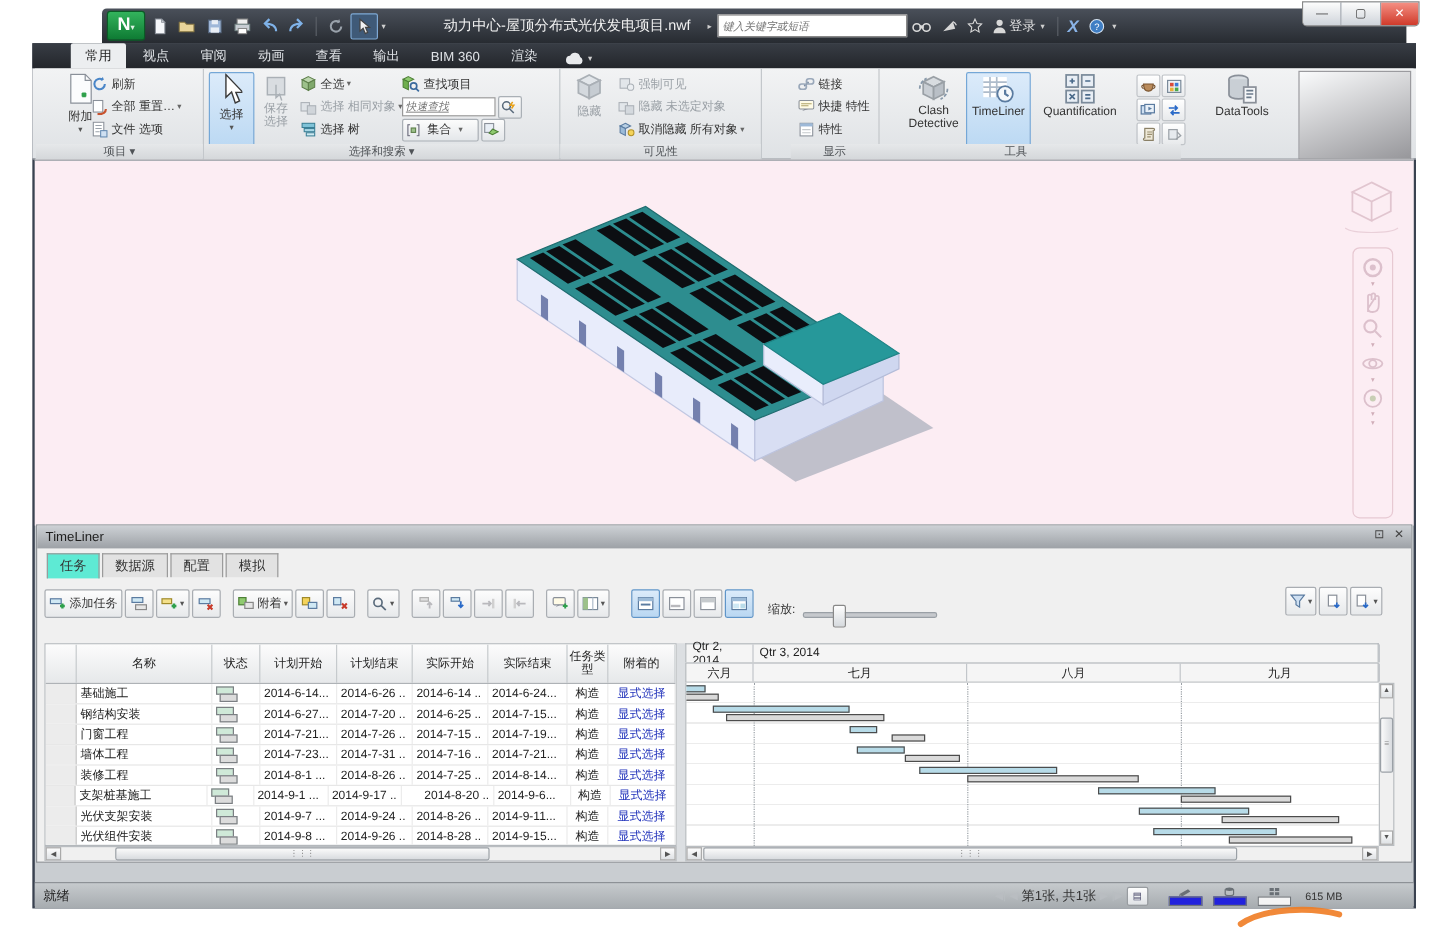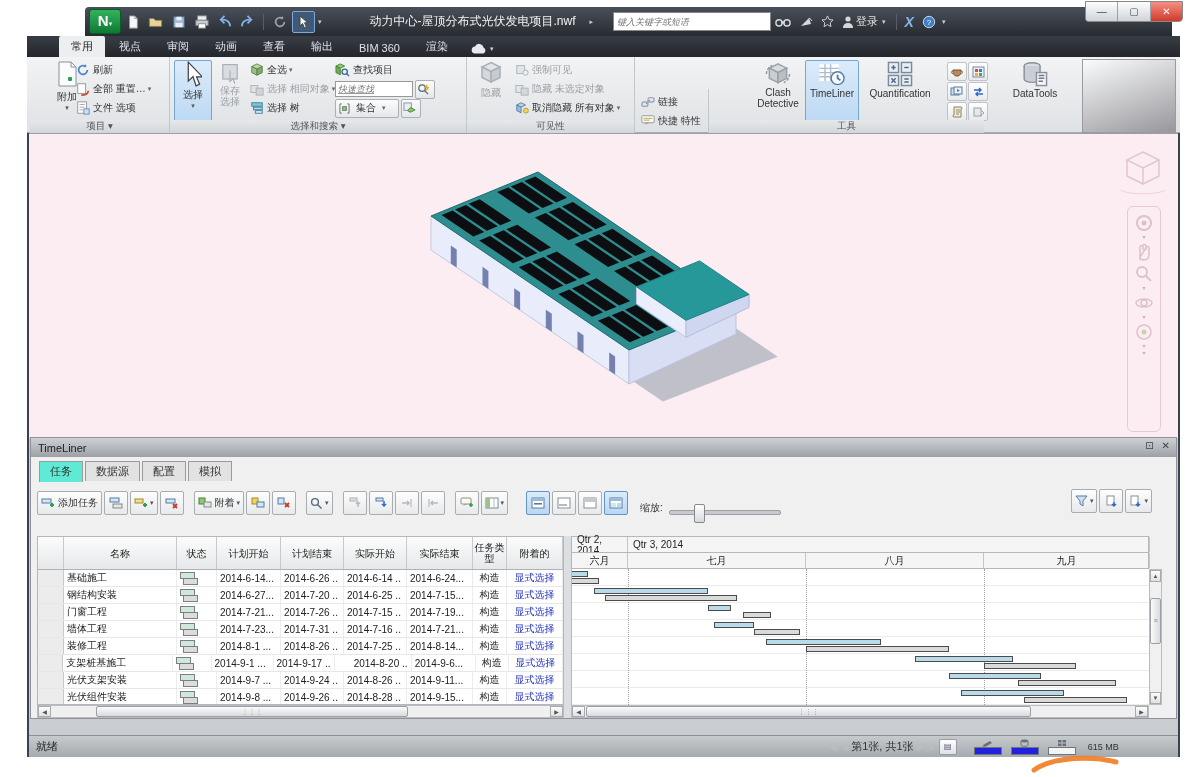--- a/index.html
+++ b/index.html
@@ -17,21 +17,21 @@
     background:linear-gradient(#33b35c,#0e7a33);border:1px solid #0a5c26;
     color:#fff;font-weight:bold;font-size:15px;text-align:center;line-height:22px;}
   .appbtn .dd{font-size:7px;color:#dff3e4;}
   .qbtn{width:21px;height:20px;margin:0 1px;display:flex;align-items:center;justify-content:center;border-radius:2px;}
   .qbtn.sel{background:#3f5a78;border:1px solid #7fa9d4;}
   .qbtn svg{display:block;}
   .tsep{width:1px;height:16px;background:#5a5f66;margin:0 4px;}
   #wtitle{font-size:12px;color:#f2f2f2;width:230px;text-align:center;margin-left:34px;
     white-space:nowrap;overflow:hidden;}
   #searchbox{width:150px;height:17px;font-size:9px;font-style:italic;color:#8a8a8a;
-    border:1px solid #888;background:#fff;padding:0 3px;margin-left:18px;}
+    border:1px solid #888;background:#fff;padding:0 3px;margin-left:3px;}
   .tbicon{margin:0 4px;display:flex;align-items:center;color:#d8d8d8;font-size:12px;}
   .login{font-size:11px;color:#e0e0e0;margin:0 2px;}
   .ddw{font-size:7px;color:#cfcfcf;margin:0 2px;}
   #winbtns{position:absolute;right:8px;top:1px;width:96px;height:19px;display:flex;
     border:1px solid #7e8globalize8;border:1px solid #888;border-radius:0 0 4px 4px;overflow:hidden;background:#dfe3e8;}
   .wb{flex:1;display:flex;align-items:center;justify-content:center;font-size:10px;color:#444;
     background:linear-gradient(#fdfdfd,#cfd4da);border-right:1px solid #9aa0a8;}
   .wb.close{background:linear-gradient(#f59084,#cf3a2a);color:#fff;border-right:none;}
   
   #tabrow{position:absolute;left:27px;top:36px;width:1153px;height:21px;
@@ -428,21 +428,21 @@
               <path d="M2 4.5V11l5 2.5V7z" fill="#9cbbd8" stroke="#5a7ba0"></path>
               <circle cx="12.5" cy="11" r="2.8" fill="#f4d35a" stroke="#b3922a"></circle>
             </svg>
           <span>取消隐藏 所有对象</span>
             <span class="dd">▾</span>
           </div>
       </div>
       <div class="rglabel"><span>可见性</span></div>
     </div>
 
-    <div class="rgroup" style="left:608px;width:74px;margin-top:32px;">
+    <div class="rgroup" style="left:632px;width:74px;">
       <div class="rcol" style="left:6px;">
         <div class="ritem">
           <svg width="14" height="14" viewBox="0 0 16 16">
               <path d="M6 10L10 6" stroke="#7a8aa0" stroke-width="1.6"></path>
               <rect x="1" y="8" width="7" height="5" rx="2.5" fill="none" stroke="#9aa8ba" stroke-width="1.6"></rect>
               <rect x="8" y="3" width="7" height="5" rx="2.5" fill="none" stroke="#9aa8ba" stroke-width="1.6"></rect>
             </svg>
           <span>链接</span>
           </div>
         <div class="ritem">

